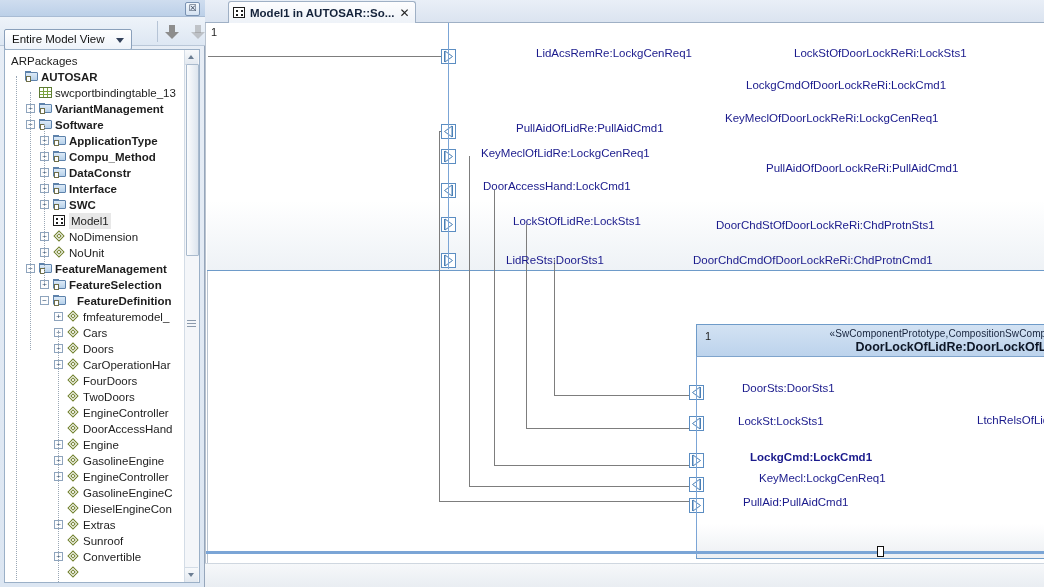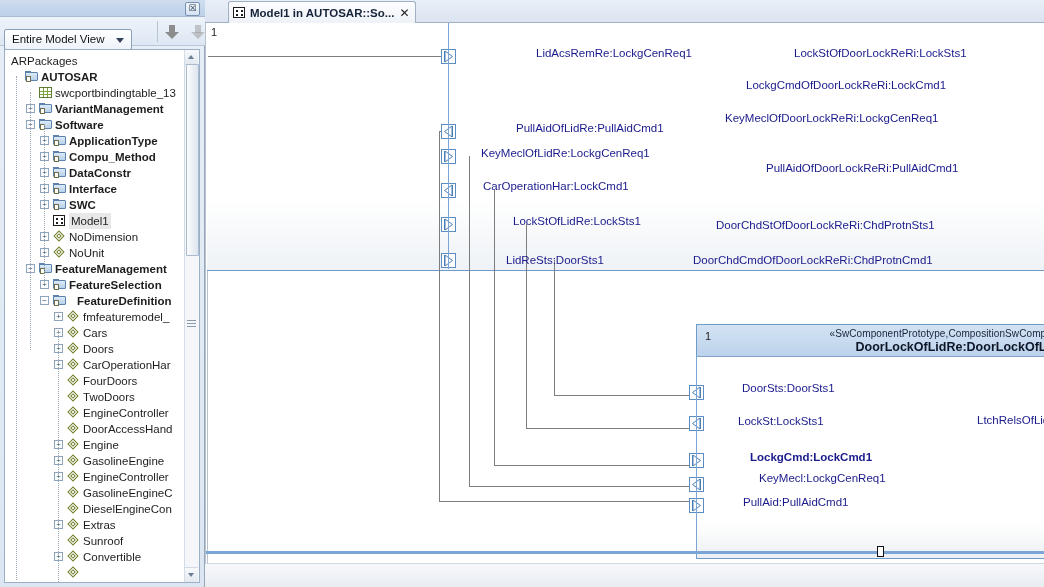--- a/index.html
+++ b/index.html
@@ -721,21 +721,21 @@
               <line stroke="#4a7fb5" stroke-width="1" x1="2.5" y1="1" x2="2.5" y2="12"></line>
             </svg>
           </div>
           <div style="position: absolute; left: 242px; top: 0px; width: 1px; height: 246px; background: rgb(123, 165, 214);"></div>
         </div>
 
       <div id="outer-labels">
           <div class="plabel" style="left: 330px; top: 24px;">LidAcsRemRe:LockgCenReq1</div>
           <div class="plabel" style="left: 310px; top: 99px;">PullAidOfLidRe:PullAidCmd1</div>
           <div class="plabel" style="left: 275px; top: 124px;">KeyMeclOfLidRe:LockgCenReq1</div>
-          <div class="plabel" style="left: 277px; top: 157px;">CarOperationHar:LockCmd1</div>
+          <div class="plabel" style="left: 277px; top: 157px;">DoorAccessHand:LockCmd1</div>
           <div class="plabel" style="left: 307px; top: 192px;">LockStOfLidRe:LockSts1</div>
           <div class="plabel" style="left: 300px; top: 231px;">LidReSts:DoorSts1</div>
           <div class="plabel" style="left: 588px; top: 24px;">LockStOfDoorLockReRi:LockSts1</div>
           <div class="plabel" style="left: 540px; top: 56px;">LockgCmdOfDoorLockReRi:LockCmd1</div>
           <div class="plabel" style="left: 519px; top: 89px;">KeyMeclOfDoorLockReRi:LockgCenReq1</div>
           <div class="plabel" style="left: 560px; top: 139px;">PullAidOfDoorLockReRi:PullAidCmd1</div>
           <div class="plabel" style="left: 510px; top: 196px;">DoorChdStOfDoorLockReRi:ChdProtnSts1</div>
           <div class="plabel" style="left: 487px; top: 231px;">DoorChdCmdOfDoorLockReRi:ChdProtnCmd1</div>
         </div>
 

